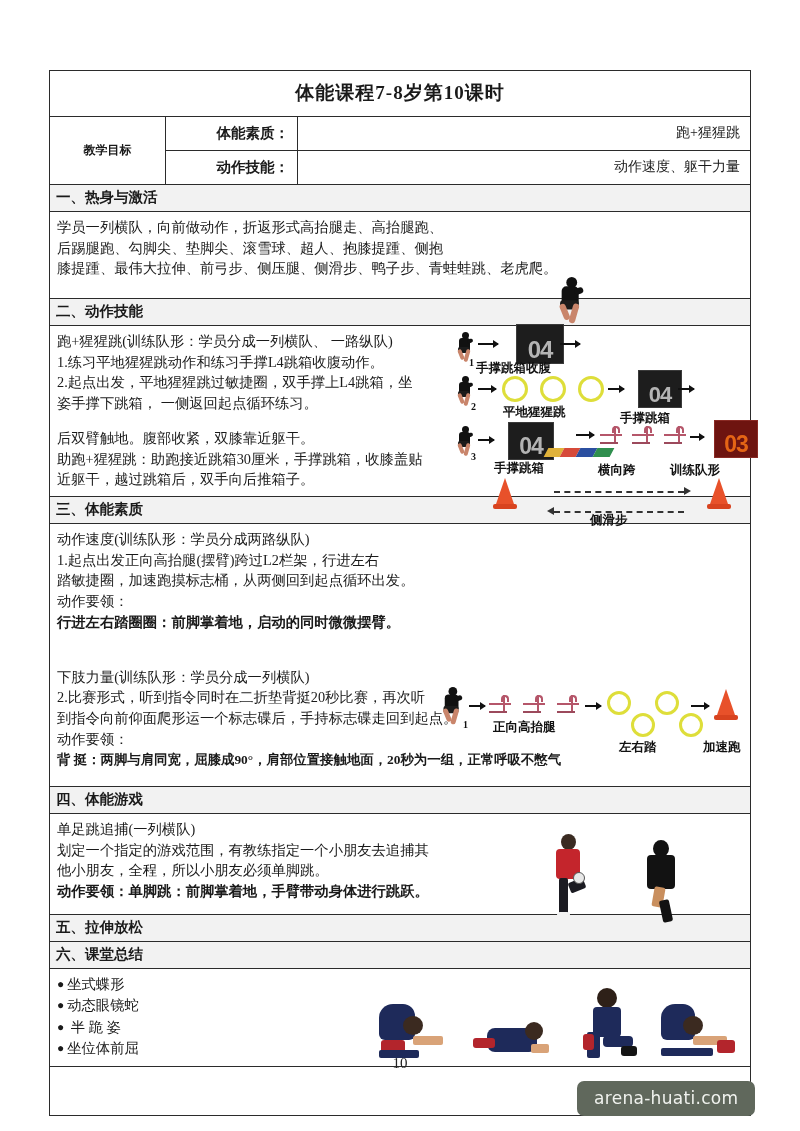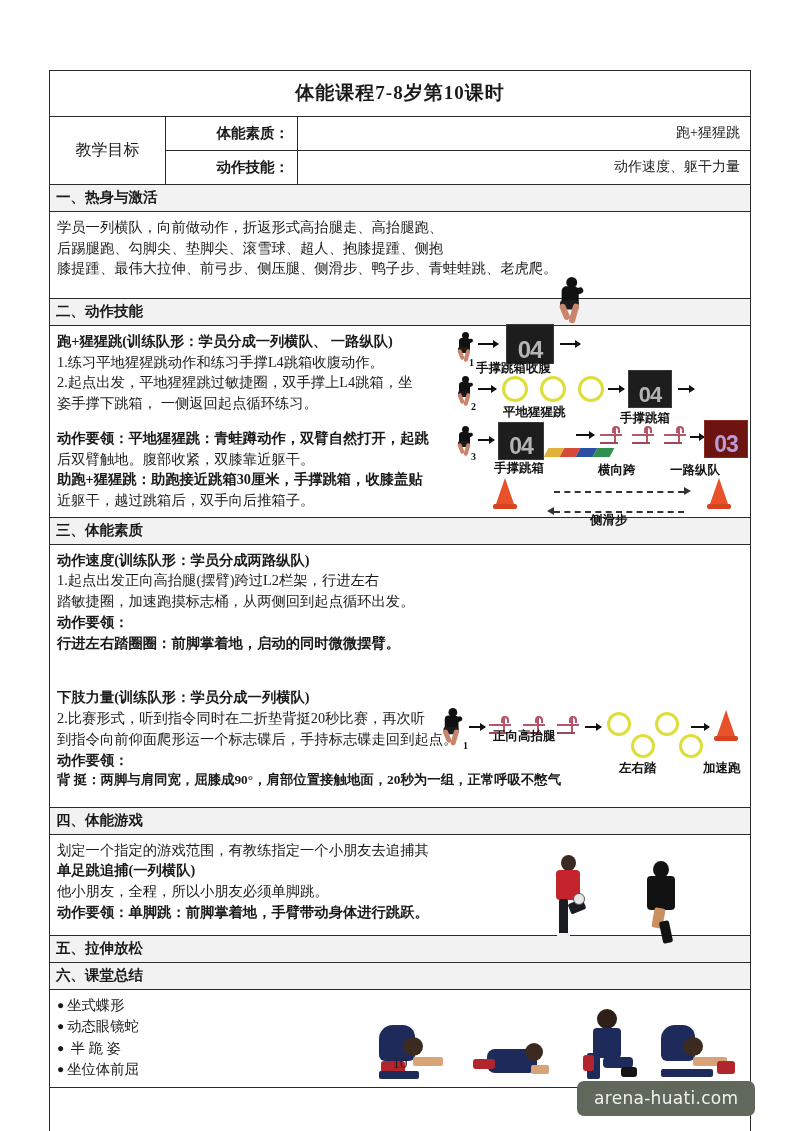--- a/index.html
+++ b/index.html
@@ -24,41 +24,41 @@
 
   .title-cell {
     width:100%; text-align:center;
     font-size:19px; font-weight:bold; letter-spacing:1px;
     padding:9px 0 10px;
   }
 
   
   .goal-left {
     width:116px; display:flex; align-items:center; justify-content:center;
-    font-size:16px; font-weight:normal;
+    font-size:12px; font-weight:bold;
     border-right:1.2px solid #2b2b2b;
   }
   .goal-right { flex:1;text-align:right; }
   .goal-sub { display:flex; border-bottom:1.2px solid #2b2b2b; }
   .goal-sub:last-child { border-bottom:none; }
   .goal-key {
     width:132px; padding:7px 8px; font-size:14.5px; font-weight:bold;
     border-right:1.2px solid #2b2b2b;
   }
   .goal-val { flex:1; padding:7px 10px; font-size:14px; }
 
   .sec-head {
     width:100%; padding:3px 6px 4px;
     font-size:14.5px; font-weight:bold;
     background:#f2f2f2;
   }
   .body-cell { width:100%; padding:5px 7px 6px; position:relative; }
 
   .t { font-size:14.3px; line-height:1.45; }
-  .t.b { font-weight:bold; }
+  .t.b { font-weight:normal; }
   .t.sm { font-size:13.4px; }
 
   .split { display:flex; width:100%; }
   .split .left { flex:1; padding:5px 7px 6px; }
   .split .right { position:relative; }
 
   .bullet { font-size:14.3px; line-height:1.5; }
   .bullet::before { content:"\25CF"; margin-right:3px; font-size:12px; vertical-align:1px; }
 
   
@@ -80,23 +80,24 @@
     content:""; position:absolute; right:-1px; top:-3px;
     border-left:6px solid #111; border-top:4px solid transparent; border-bottom:4px solid transparent;
   }
 
   .box {
     position:absolute; background:#1d1d1d;
     display:flex; align-items:flex-end; justify-content:center;
     color:#cfcfcf; font-weight:bold; font-family:"Liberation Sans",sans-serif;
     letter-spacing:-1px; overflow:hidden;
     box-shadow:inset 0 0 0 1px #3a3a3a;
+    margin-left:10px;
   }
   .box span { line-height:1; padding-bottom:2px; opacity:.85; }
-  .box.red { background:#6e1410; color:#c4b5fd; box-shadow:inset 0 0 0 1px #8a2a24;text-align:center; }
+  .box.red { background:#6e1410; color:#f97316; box-shadow:inset 0 0 0 1px #8a2a24;text-align:center; }
 
   .ring {
     position:absolute; border:3px solid #dede3a; border-radius:50%;
     background:transparent;
   }
   .cone { position:absolute; }
   .cone .tri {
     width:0; height:0; border-left:9px solid transparent; border-right:9px solid transparent;
     border-bottom:26px solid #e8512a;
   }
@@ -189,21 +190,20 @@
     </div>
 
     <div class="row">
       <div class="split">
         <div class="left" style="width:398px; flex:none;">
           <div class="t b">跑+猩猩跳(训练队形：学员分成一列横队、 一路纵队)</div>
           <div class="t">1.练习平地猩猩跳动作和练习手撑L4跳箱收腹动作。</div>
           <div class="t">2.起点出发，平地猩猩跳过敏捷圈，双手撑上L4跳箱，坐</div>
           <div class="t">姿手撑下跳箱， 一侧返回起点循环练习。</div>
           <div style="height:14px;"></div>
-          <div class="t b">动作要领：平地猩猩跳：青蛙蹲动作，双臂自然打开，起跳</div>
           <div class="t">后双臂触地。腹部收紧，双膝靠近躯干。</div>
           <div class="t b">助跑+猩猩跳：助跑接近跳箱30厘米，手撑跳箱，收膝盖贴</div>
           <div class="t">近躯干，越过跳箱后，双手向后推箱子。</div>
         </div>
 
         <div class="right" style="width:302px;">
           <div class="dg" style="position:absolute; left:0; top:0; width:302px; height:208px;">
 
             <div class="runner" style="left:8px; top:6px;">
               <div class="head"></div>
@@ -284,21 +284,21 @@
                 <div class="hook"></div>
                 <div class="foot"></div>
             </div>
             <div class="arrow" style="left:242px; top:110px; width:14px;"></div>
 
             <div class="box red" style="left:256px; top:94px; width:44px; height:38px; font-size:23px;">
               <span>03</span>
             </div>
 
             <div class="dglbl" style="left:150px; top:136px;">横向跨</div>
-            <div class="dglbl" style="left:222px; top:136px;">一路纵队</div>
+            <div class="dglbl" style="left:222px; top:136px;">训练队形</div>
 
             <div class="cone" style="left:48px; top:152px;">
               <div class="tri"></div>
                 <div class="base"></div>
             </div>
             <div class="cone" style="left:262px; top:152px;">
               <div class="tri"></div>
                 <div class="base"></div>
             </div>
 
@@ -361,21 +361,21 @@
                 <div class="post"></div>
                 <div class="hook"></div>
                 <div class="foot"></div>
             </div>
             <div class="hurdle" style="left:122px; top:8px;">
               <div class="bar"></div>
                 <div class="post"></div>
                 <div class="hook"></div>
                 <div class="foot"></div>
             </div>
-            <div class="dglbl" style="left:58px; top:20px;">正向高抬腿</div>
+            <div class="dglbl" style="left:58px; top:32px;">正向高抬腿</div>
 
             <div class="arrow" style="left:150px; top:18px; width:16px;"></div>
 
             <div class="ring" style="left:172px; top:4px; width:24px; height:24px;"></div>
             <div class="ring" style="left:196px; top:26px; width:24px; height:24px;"></div>
             <div class="ring" style="left:220px; top:4px; width:24px; height:24px;"></div>
             <div class="ring" style="left:244px; top:26px; width:24px; height:24px;"></div>
             <div class="dglbl" style="left:184px; top:52px;">左右踏</div>
 
             <div class="arrow" style="left:256px; top:18px; width:18px;"></div>
@@ -388,22 +388,22 @@
         </div>
       </div>
     </div>
 
     <div class="row">
       <div class="sec-head">四、体能游戏</div>
     </div>
 
     <div class="row">
       <div class="body-cell" style="min-height:100px;">
+        <div class="t b">单足跳追捕(一列横队)</div>
         <div class="t">划定一个指定的游戏范围，有教练指定一个小朋友去追捕其</div>
-        <div class="t b">单足跳追捕(一列横队)</div>
         <div class="t">他小朋友，全程，所以小朋友必须单脚跳。</div>
         <div class="t">
           <b>动作要领：单脚跳：前脚掌着地，手臂带动身体进行跳跃。</b>
         </div>
 
         <div class="dg">
           <div style="position:absolute; left:452px; top:-72px; width:240px; height:100px;">
 
             <div class="kid" style="left:38px; top:4px; width:40px; height:88px;">
               <div class="k-head" style="left:14px; top:0; width:15px; height:16px; background:#3a2b22;"></div>

